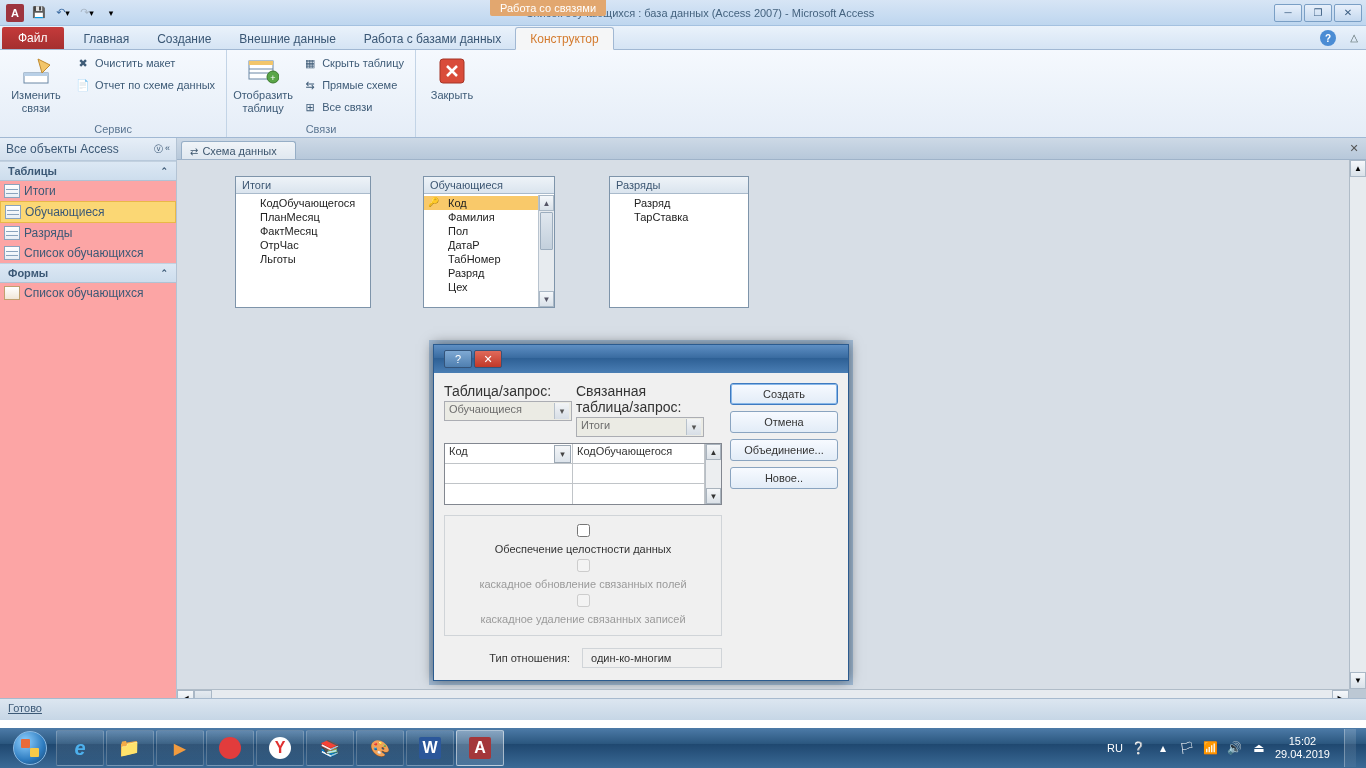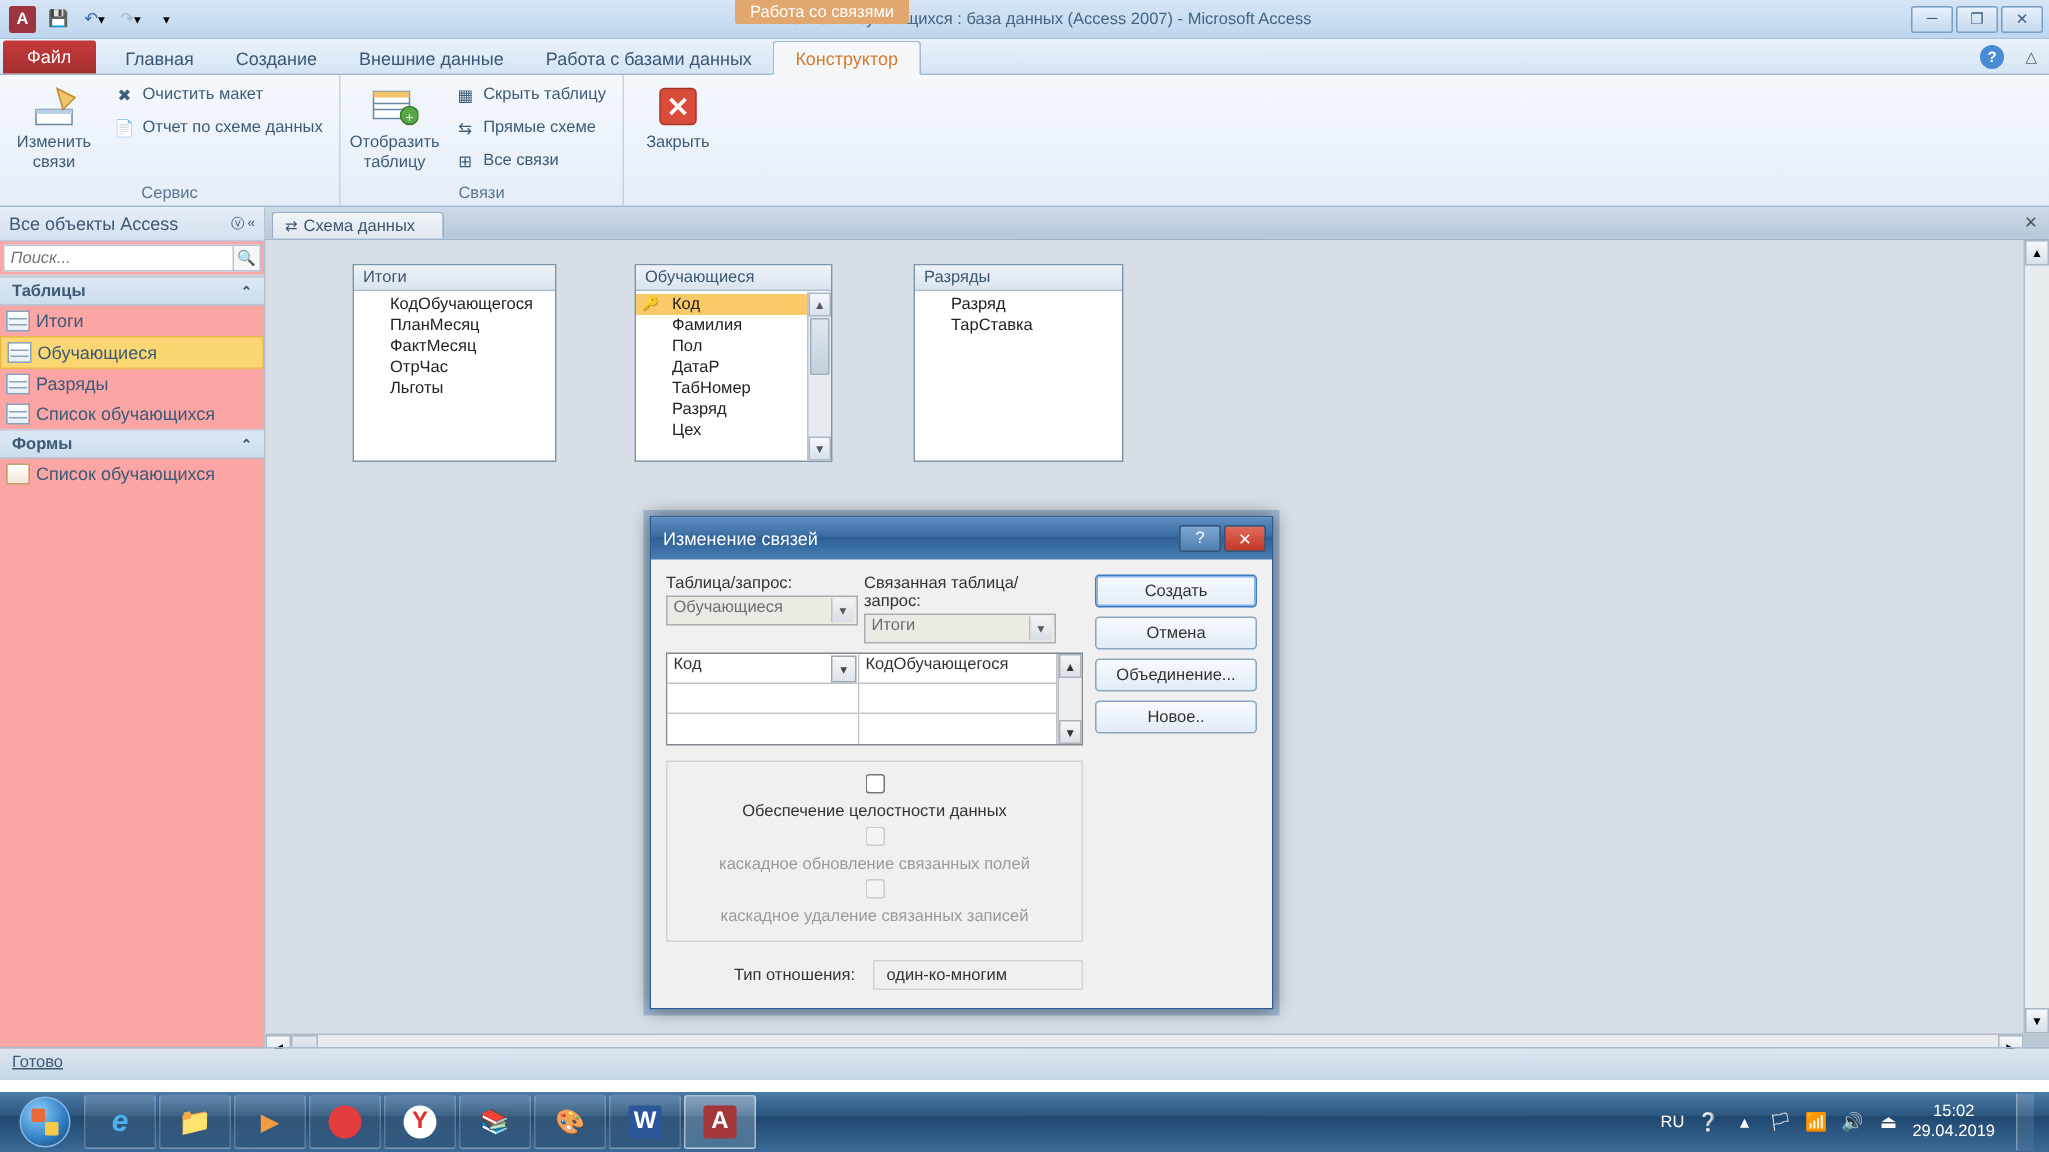--- a/index.html
+++ b/index.html
@@ -79,21 +79,21 @@
 .dialog { position:absolute; width:416px; background:#f0f0f0; border:1px solid #2b5b8f; box-shadow:0 0 12px rgba(0,0,0,0.5), 0 0 0 4px rgba(108,150,194,0.5); }
 .dlg-title{height:28px; background:linear-gradient(#5e8fc4,#3a6ca1 45%,#2d5f94 46%,#4a7eb4); display:flex; align-items:center; padding:0 4px 0 8px; color:#fff; font-size:12px;}
 .dlg-title-text{flex:1;}
 .dlg-tbtn{width:28px;height:18px; margin-left:2px; border:1px solid #34547a; background:linear-gradient(#7fa9d4,#4f7fb0); border-radius:2px; display:flex;align-items:center;justify-content:center; color:#fff; font-size:11px;}
 .dlg-tbtn.close{background:linear-gradient(#e06a5a,#c13828);}
 .dlg-body{padding:10px 10px 12px; font-size:11px; color:#333; display:flex; gap:8px;}
 .dlg-left{flex:1;}
 .dlg-right{width:108px; display:flex; flex-direction:column; gap:6px;}
 .dlg-btn{height:22px; background:linear-gradient(#f7faff,#e2ecf7); border:1px solid #8aa4c0; border-radius:3px; font-size:11px; color:#333; cursor:pointer;}
 .dlg-btn.primary{border:1px solid #3e7ac0; box-shadow:0 0 0 1px #88b7e8 inset;}
-.dlg-lbl{font-size:11px; color:#333; margin-bottom:2px;}
+.dlg-lbl{font-size:14px; color:#333; margin-bottom:2px;}
 .dlg-combo{width:128px; height:20px; border:1px solid #abadb3; background:#ebebe4; font-size:11px; padding:1px 16px 1px 4px; color:#6d6d6d; position:relative; display:inline-block;}
 .dlg-combo::after{content:"▾"; position:absolute; right:2px; top:1px; width:14px; text-align:center; color:#555; background:linear-gradient(#f2f4f6,#d7dee6); border-left:1px solid #b7c1cb; height:16px; line-height:16px; font-size:9px;}
 .dlg-grid{border:1px solid #828790; margin-top:6px;}
 .dlg-grid-row{display:flex; height:20px;}
 .dlg-grid-cell{border-right:1px solid #c0c4c8; border-bottom:1px solid #c0c4c8; padding:1px 4px; font-size:11px; background:#fff; position:relative;}
 .dlg-grid-cell.combo::after{content:"▾"; position:absolute; right:1px; top:1px; width:15px; height:16px; line-height:16px; text-align:center; background:linear-gradient(#f4f6f8,#dde4eb); border:1px solid #9ca8b4; font-size:9px; color:#444;}
 .dlg-grid-scroll{width:16px; background:#eceef0; border-left:1px solid #b7bec5; position:relative;}
 .dlg-grid-scroll .gsbtn{height:16px; background:linear-gradient(#f5f7f9,#dbe1e7); border:1px solid #a9b3bd; font-size:8px; display:flex;align-items:center;justify-content:center;}
 .dlg-fieldset{border:1px solid #d0d4d8; padding:6px 8px 8px; margin-top:10px;}
 .dlg-check{display:flex; align-items:center; gap:6px; font-size:11px; padding:2px 0;flex-direction:column;}
@@ -244,26 +244,20 @@
 <div class="workspace" style="top:138px; bottom:62px;">
 
   <div class="navpane">
     <div class="nav-header">
       <span>Все объекты Access</span>
       <span style="display:flex;gap:2px;">
           <span class="chev">ⓥ</span>
           <span class="chev">«</span>
         </span>
     </div>
-    <div class="nav-search">
-      <input placeholder="Поиск..." style="">
-      <div class="nav-search-btn">
-          <span>🔍</span>
-        </div>
-    </div>
     <div class="nav-group-h">
         <span>Таблицы</span>
         <span class="chev">⌃</span>
       </div>
     <div class="nav-item">
         <span class="nicon tbl-icon"></span>
         <span>Итоги</span>
       </div>
     <div class="nav-item sel">
         <span class="nicon tbl-icon"></span>
@@ -330,21 +324,20 @@
         <div class="table-box" style="left:432px; top:16px; width:140px; height:132px;">
           <div class="tbox-title">Разряды</div>
           <div class="tbox-body">
             <div class="tbox-row">Разряд</div>
             <div class="tbox-row">ТарСтавка</div>
           </div>
         </div>
 
         <div class="dialog" style="left:256px; top:184px;">
           <div class="dlg-title">
-            <span class="dlg-title-text">Изменение связей</span>
             <div class="dlg-tbtn">?</div>
             <div class="dlg-tbtn close">✕</div>
           </div>
           <div class="dlg-body">
             <div class="dlg-left">
               <div style="display:flex; gap:4px;">
                 <div style="width:128px;">
                   <div class="dlg-lbl">Таблица/запрос:</div>
                   <div class="dlg-combo">Обучающиеся</div>
                 </div>

